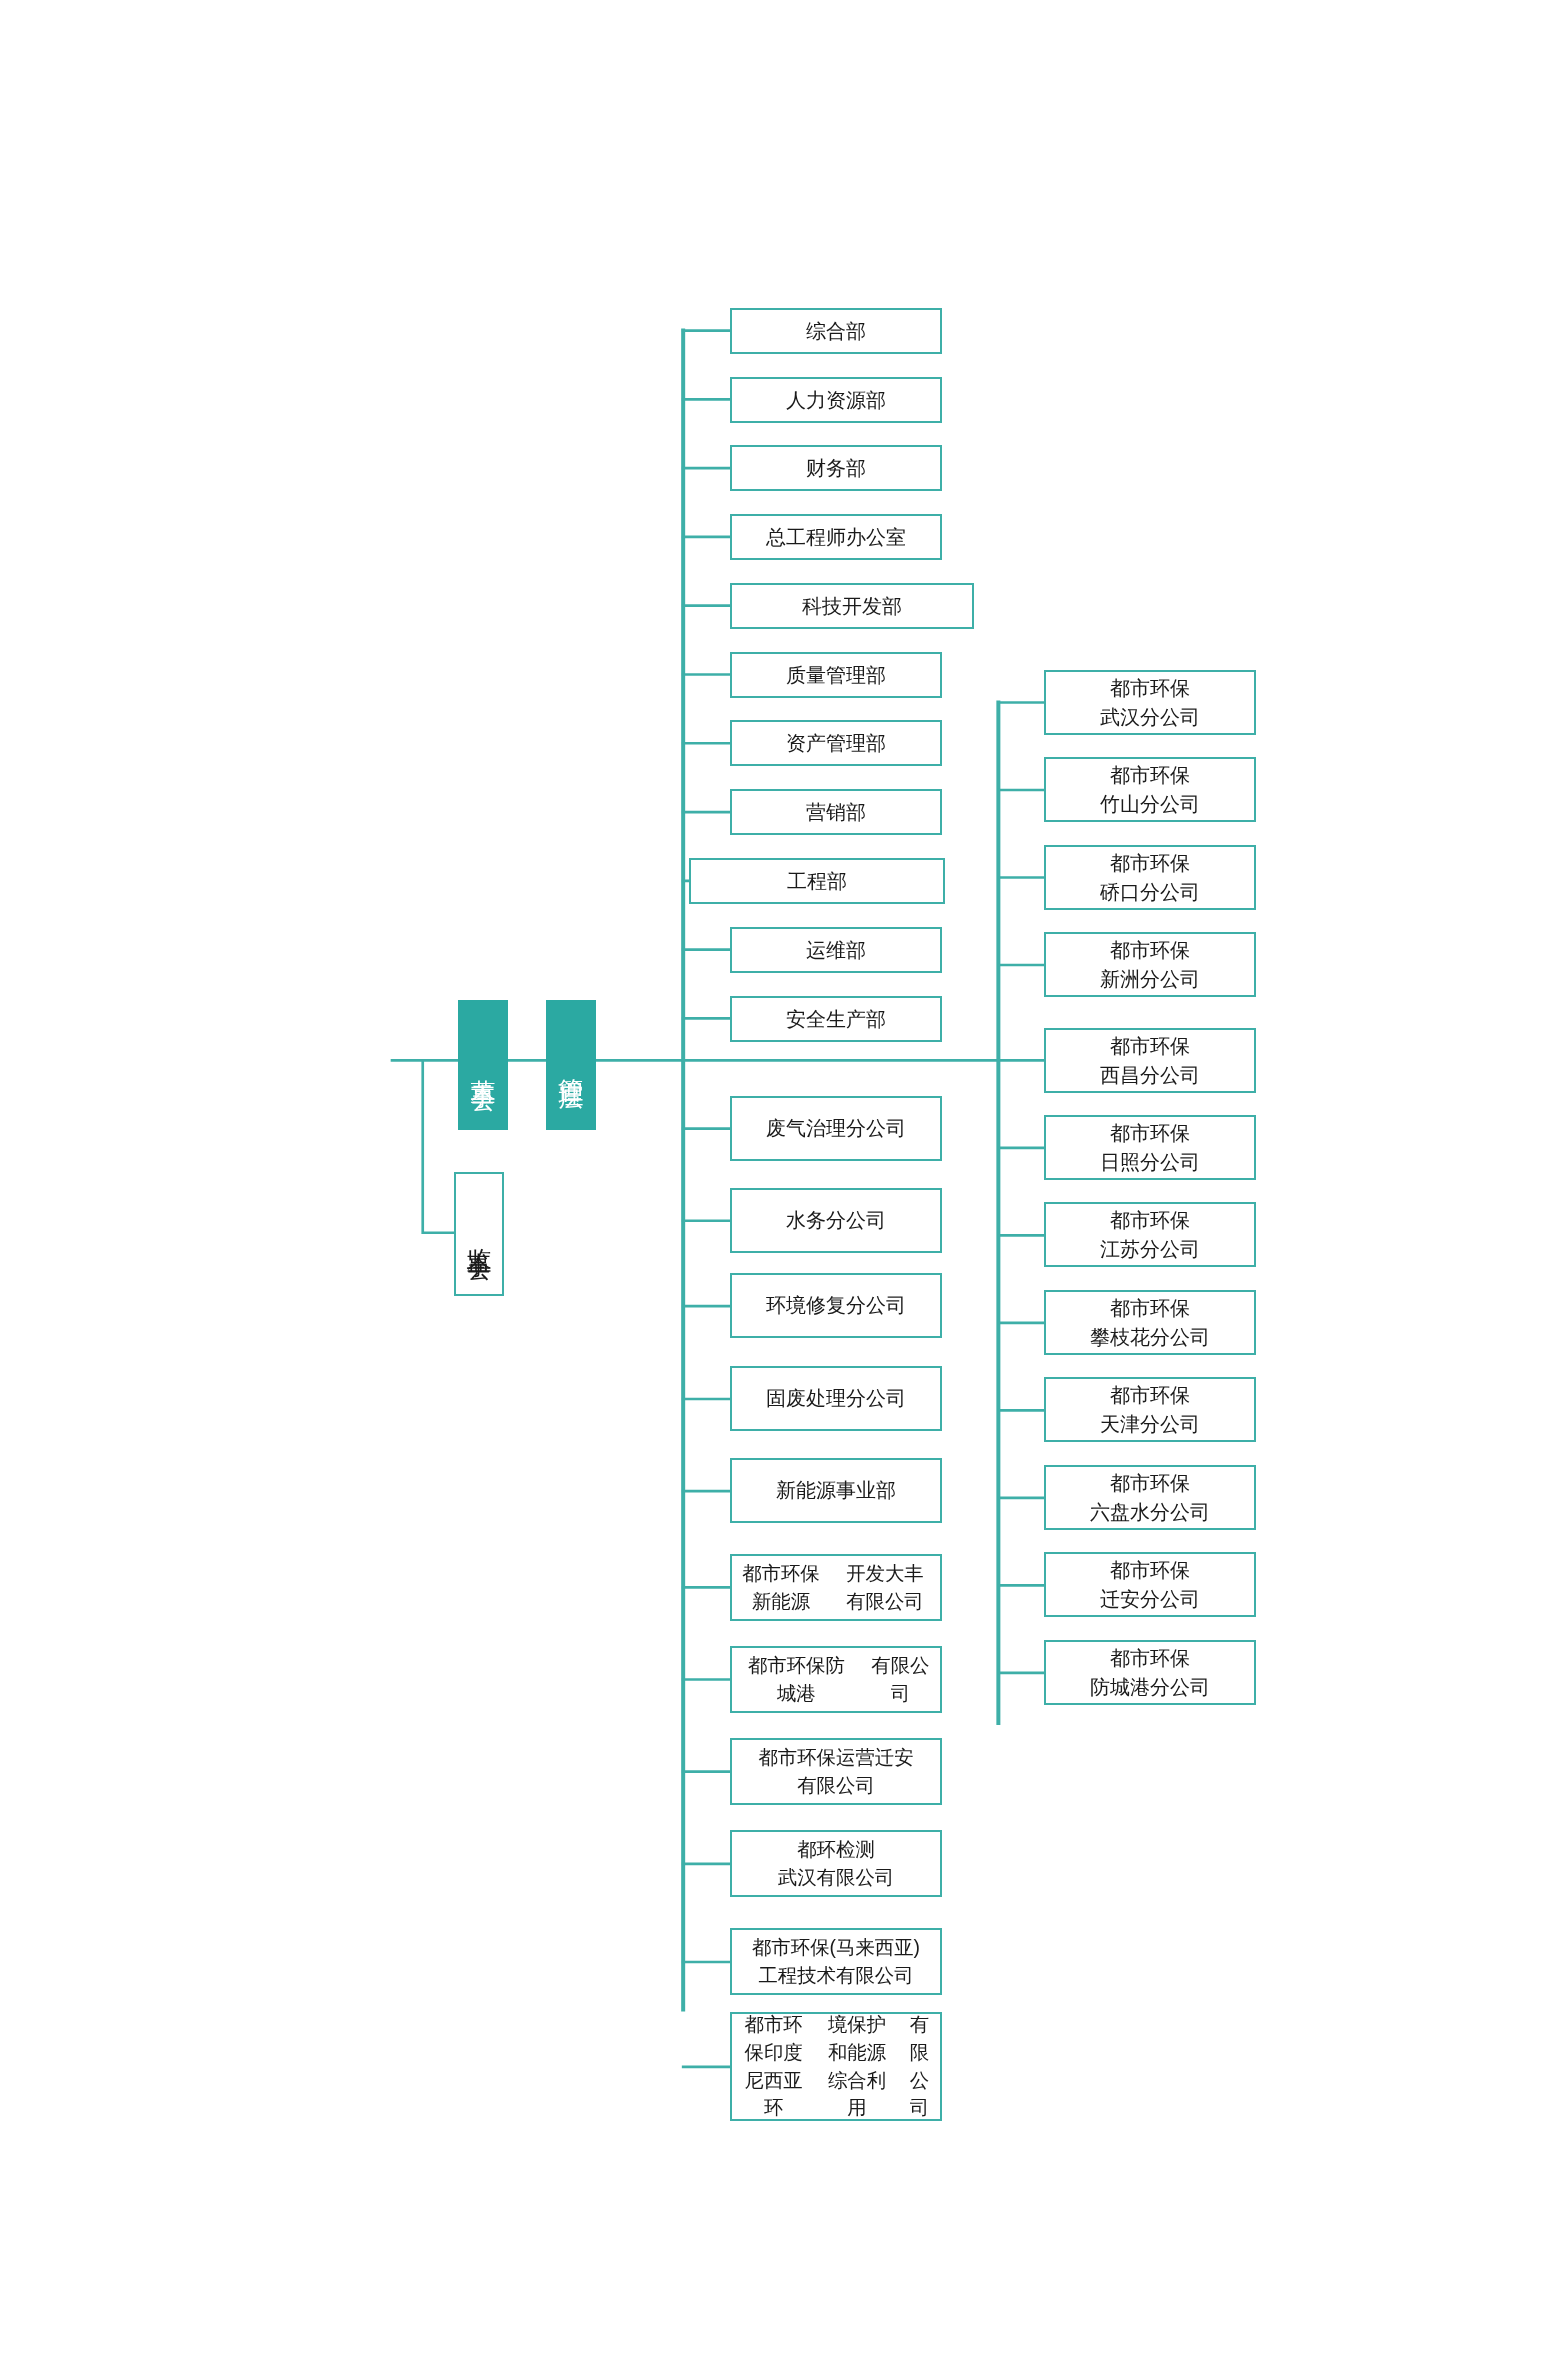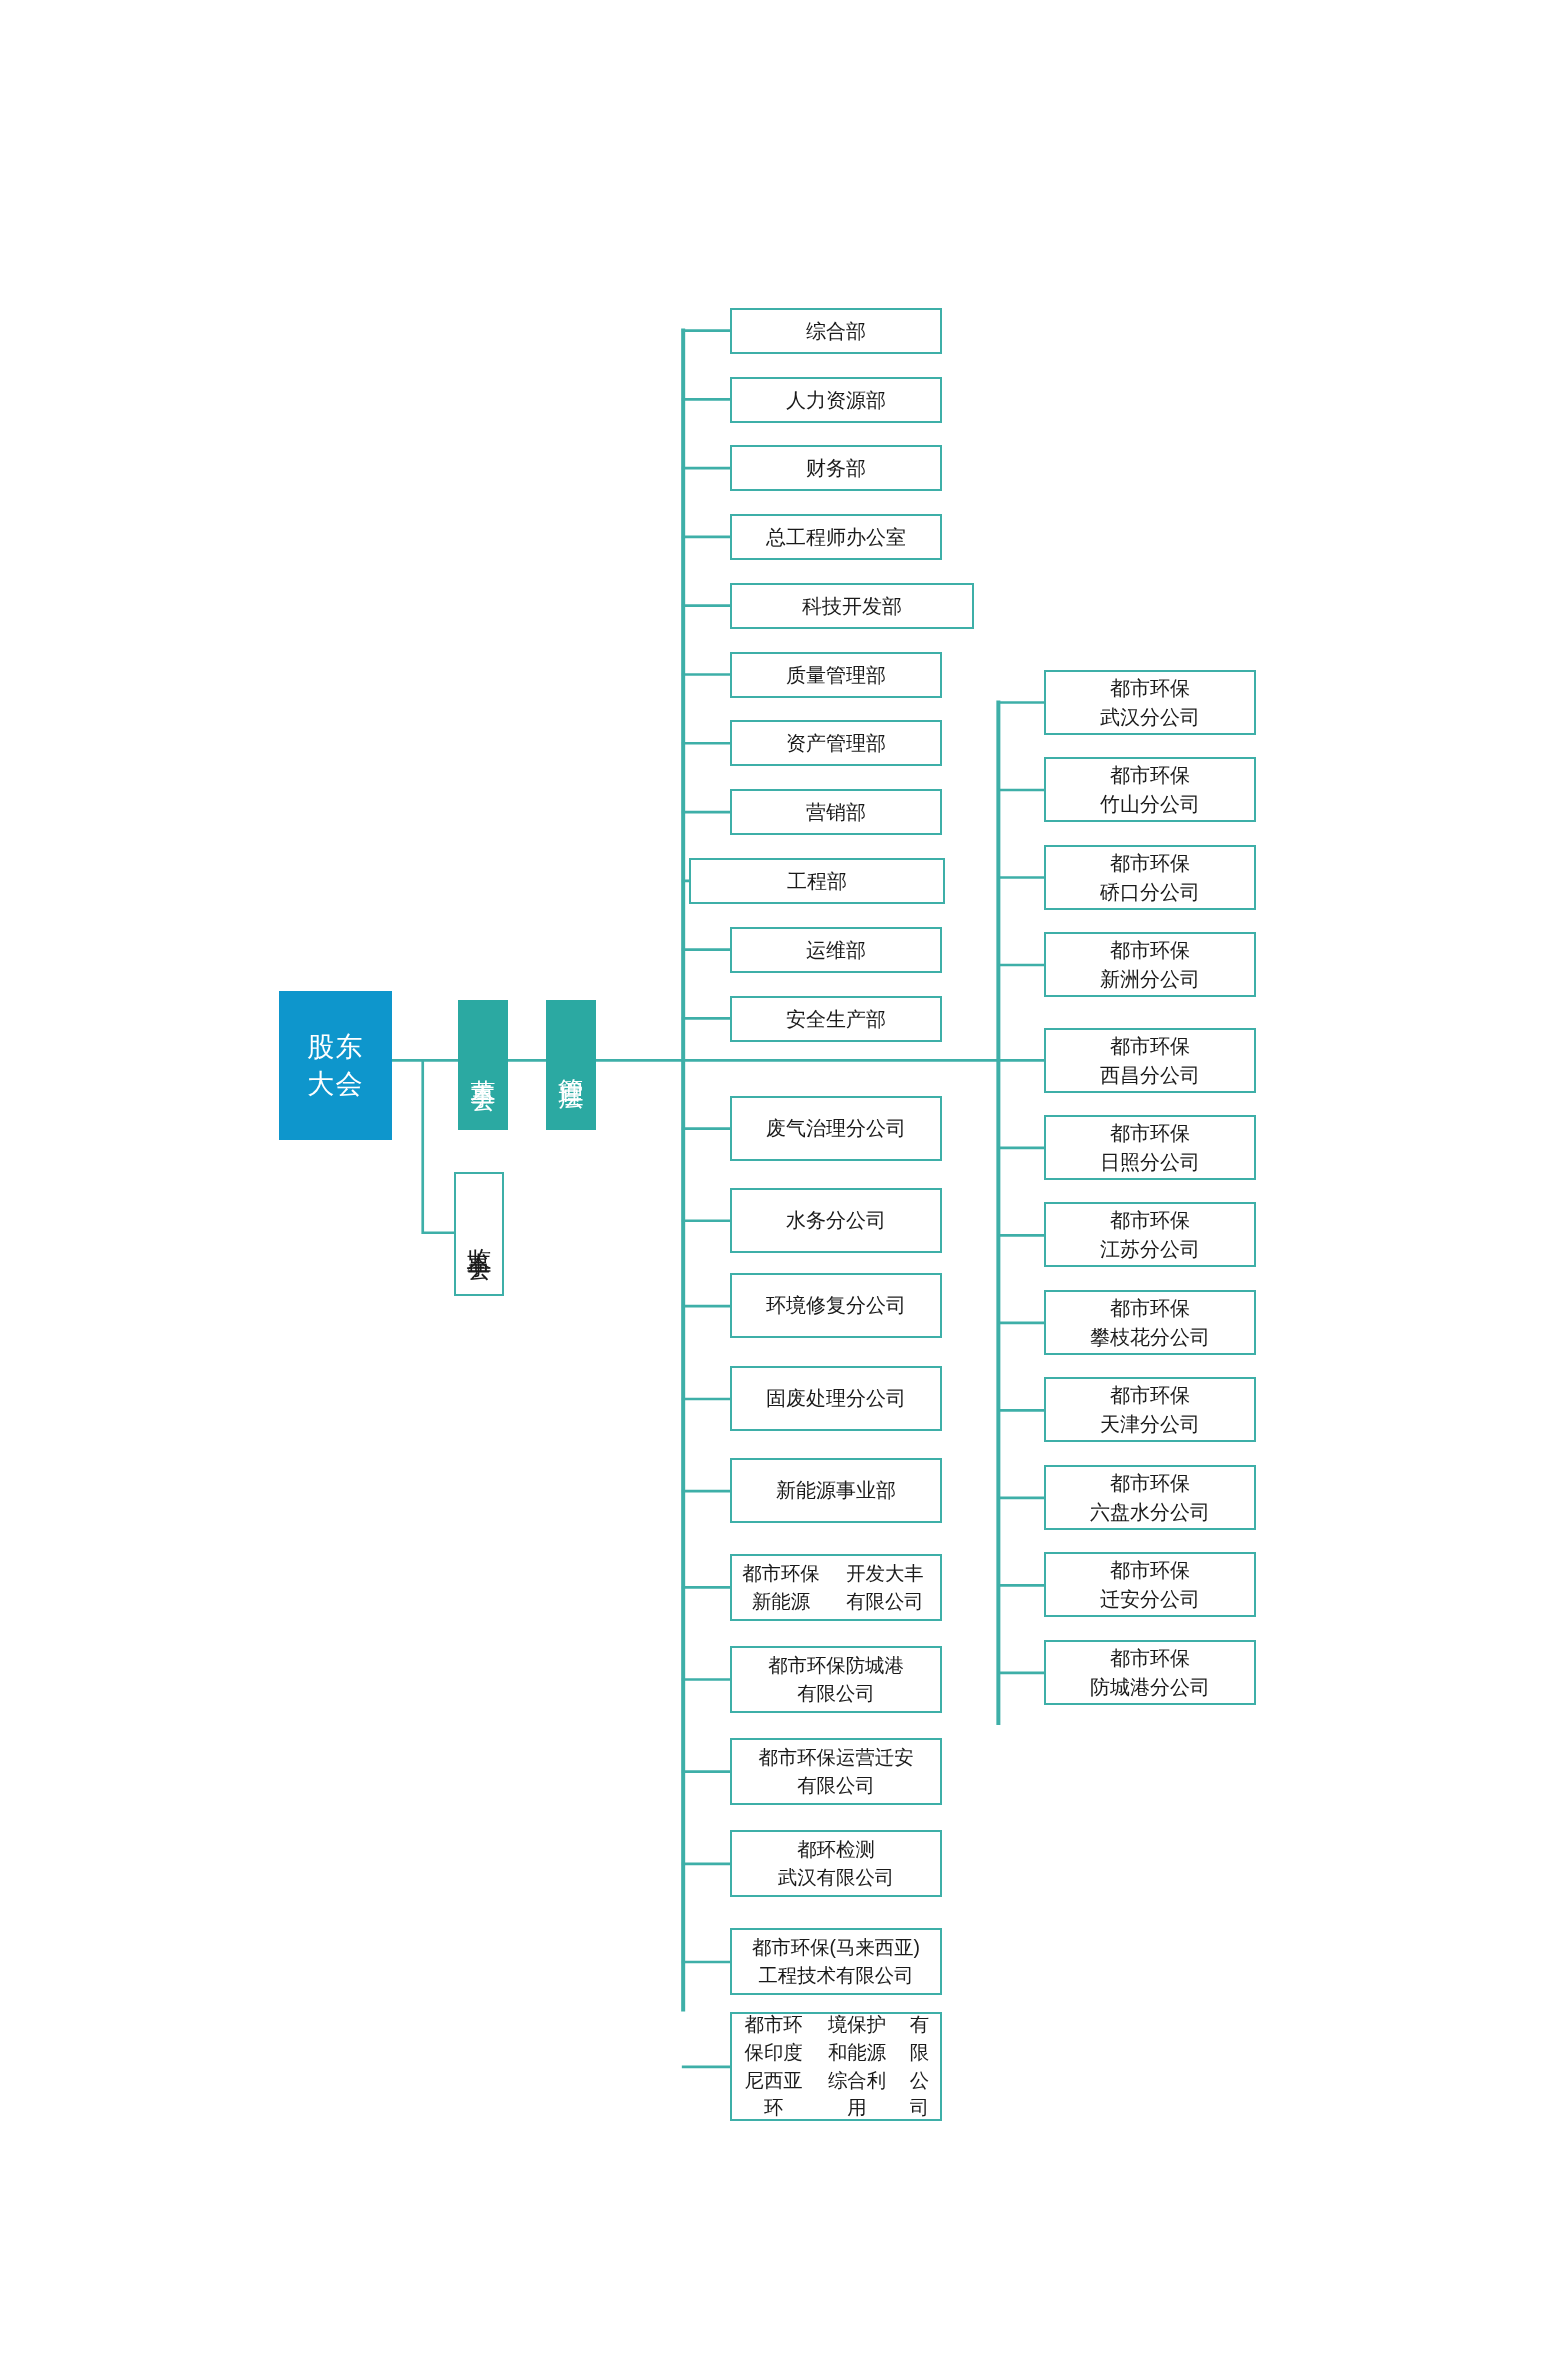--- a/index.html
+++ b/index.html
@@ -71,24 +71,20 @@
       <path d="M1495 1719 H 1563"></path>
       <path d="M1495 1850 H 1563"></path>
       <path d="M1495 1981 H 1563"></path>
       <path d="M1495 2112 H 1563"></path>
       <path d="M1495 2243 H 1563"></path>
       <path d="M1495 2374 H 1563"></path>
       <path d="M1495 2505 H 1563"></path>
     </g>
   </svg>
 
-  <div class="node solid blue f-share" style="left:279px;top:991px;width:113px;height:149px;flex-direction:column;">
-    <span>股东</span>
-    <span>大会</span>
-  </div>
 
   <div class="node solid teal" style="left:458px;top:1000px;width:50px;height:130px;">
     <span class="vtext f-vert">董事会</span>
   </div>
 
   <div class="node solid teal" style="left:546px;top:1000px;width:50px;height:130px;">
     <span class="vtext f-vert">管理层</span>
   </div>
 
   <div class="node outline" style="left:454px;top:1172px;width:50px;height:124px;">
@@ -142,21 +138,21 @@
     <span class="htext f-box">固废处理分公司</span>
     </div>
   <div class="node outline" style="left:730px;top:1458px;width:212px;height:65px;">
     <span class="htext f-box">新能源事业部</span>
     </div>
 
   <div class="node outline" style="left:730px;top:1554px;width:212px;height:67px;flex-direction:row;">
     <span class="htext f-box-sm">都市环保新能源</span>
     <span class="htext f-box-sm">开发大丰有限公司</span>
     </div>
-  <div class="node outline" style="left:730px;top:1646px;width:212px;height:67px;flex-direction:column;">
+  <div class="node outline" style="left:730px;top:1646px;width:212px;height:67px;flex-direction:row;">
     <span class="htext f-box-sm">都市环保防城港</span>
     <span class="htext f-box-sm">有限公司</span>
     </div>
   <div class="node outline" style="left:730px;top:1738px;width:212px;height:67px;flex-direction:column;">
     <span class="htext f-box-sm">都市环保运营迁安</span>
     <span class="htext f-box-sm">有限公司</span>
     </div>
   <div class="node outline" style="left:730px;top:1830px;width:212px;height:67px;flex-direction:column;">
     <span class="htext f-box-sm">都环检测</span>
     <span class="htext f-box-sm">武汉有限公司</span>

